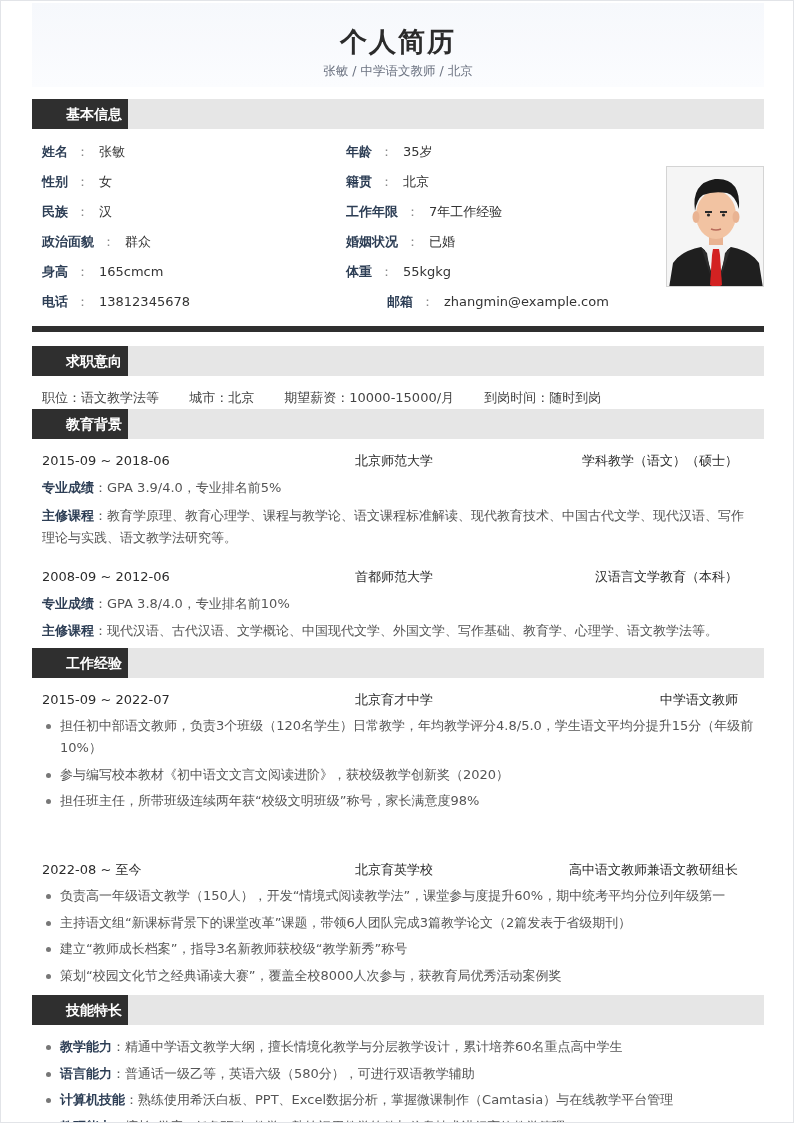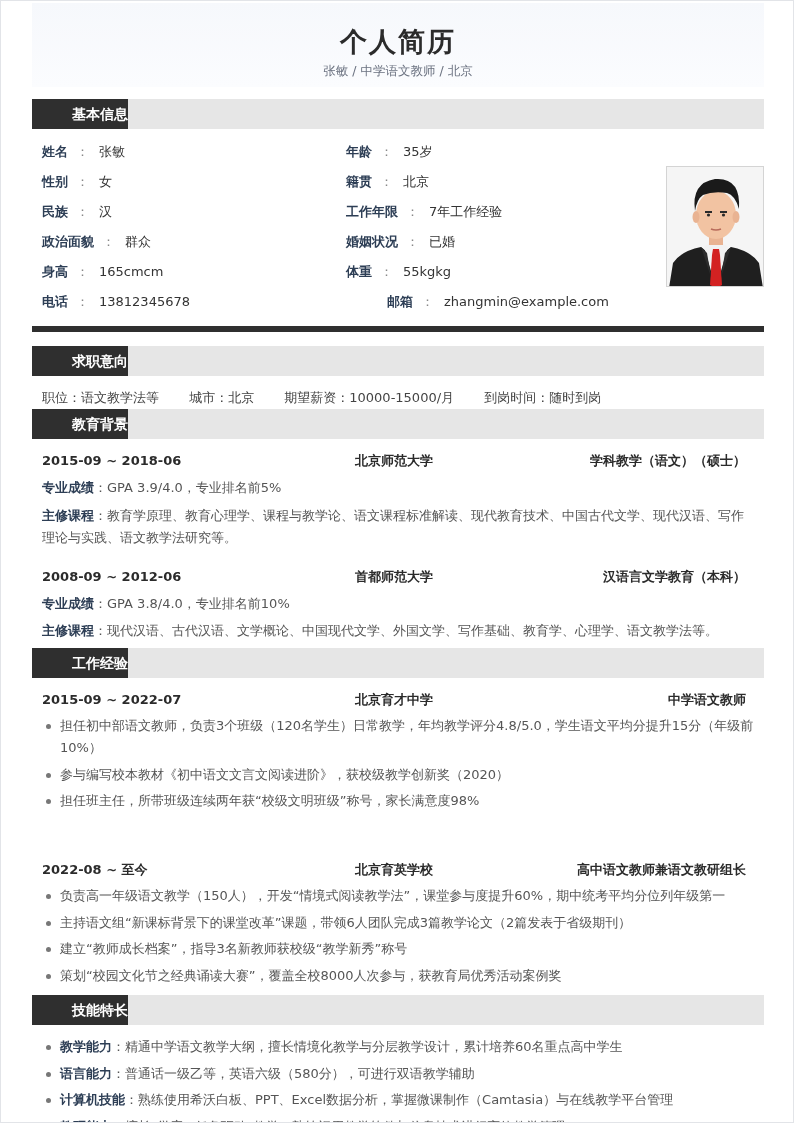--- a/index.html
+++ b/index.html
@@ -18,40 +18,40 @@
   .header .title { font-size: 27px; font-weight: bold; color: #2b2b2b; margin-top: 22px; letter-spacing: 2px; line-height: 34px; }
   .header .subtitle { font-size: 12.5px; color: #6b7280; margin-top: 4px; }
 
   .section-bar {
     position: absolute; left: 31px; width: 732px; height: 30px;
     background: #e6e6e6;
   }
   .section-bar .tag {
     display: inline-block; height: 30px; width: 96px;
     background: #2f2f2f; color: #fff; font-weight: bold; font-size: 14px;
-    line-height: 30px; padding-left: 34px; text-align: right;
+    line-height: 30px; padding-left: 34px;
   }
   .info-row { position: absolute; font-size: 13px; line-height: 20px; white-space: nowrap; }
   .info-row .lbl { font-weight: bold; color: #2d3e55; }
   .info-row .colon { color: #888; margin: 0 10px 0 8px; }
   .info-row .val { color: #333; }
 
   .photo {
     position: absolute; left: 665px; top: 165px; width: 98px; height: 121px;
     border: 1px solid #d4d4d4; background: #f7f7f7; overflow: hidden;
   }
   .thick-rule { position: absolute; left: 31px; top: 325px; width: 732px; height: 6px; background: #2f2f2f; }
 
   .intent { position: absolute; left: 41px; top: 387px; font-size: 13px; color: #444; white-space: nowrap; line-height: 20px; }
   .intent span { margin-right: 26px; }
 
-  .entry-head { position: absolute; left: 41px; width: 712px; height: 20px; font-size: 13px; font-weight: bold; color: #2b2b2b; line-height: 20px; }
+  .entry-head { position: absolute; left: 41px; width: 712px; height: 20px; font-size: 13px; font-weight: normal; color: #2b2b2b; line-height: 20px; }
   .entry-head .d { position: absolute; left: 0; }
   .entry-head .m { position: absolute; left: 0; right: 8px; text-align: center; }
-  .entry-head .r { position: absolute; right: 8px; }
+  .entry-head .r { position: absolute; right: 16px; }
 
   .line { position: absolute; left: 41px; width: 712px; font-size: 13px; color: #555; line-height: 22px; }
   .line b { color: #2d3e55; }
 
   .bullets { position: absolute; left: 41px; width: 712px; list-style: none; }
   .bullets li { position: relative; padding-left: 18px; font-size: 13px; color: #555; line-height: 22px; margin-bottom: 4.5px; }
   .bullets li::before { content: ""; position: absolute; left: 4px; top: 9px; width: 5px; height: 5px; border-radius: 50%; background: #777; }
   .bullets li b { color: #2d3e55; }
 </style>
 </head>

